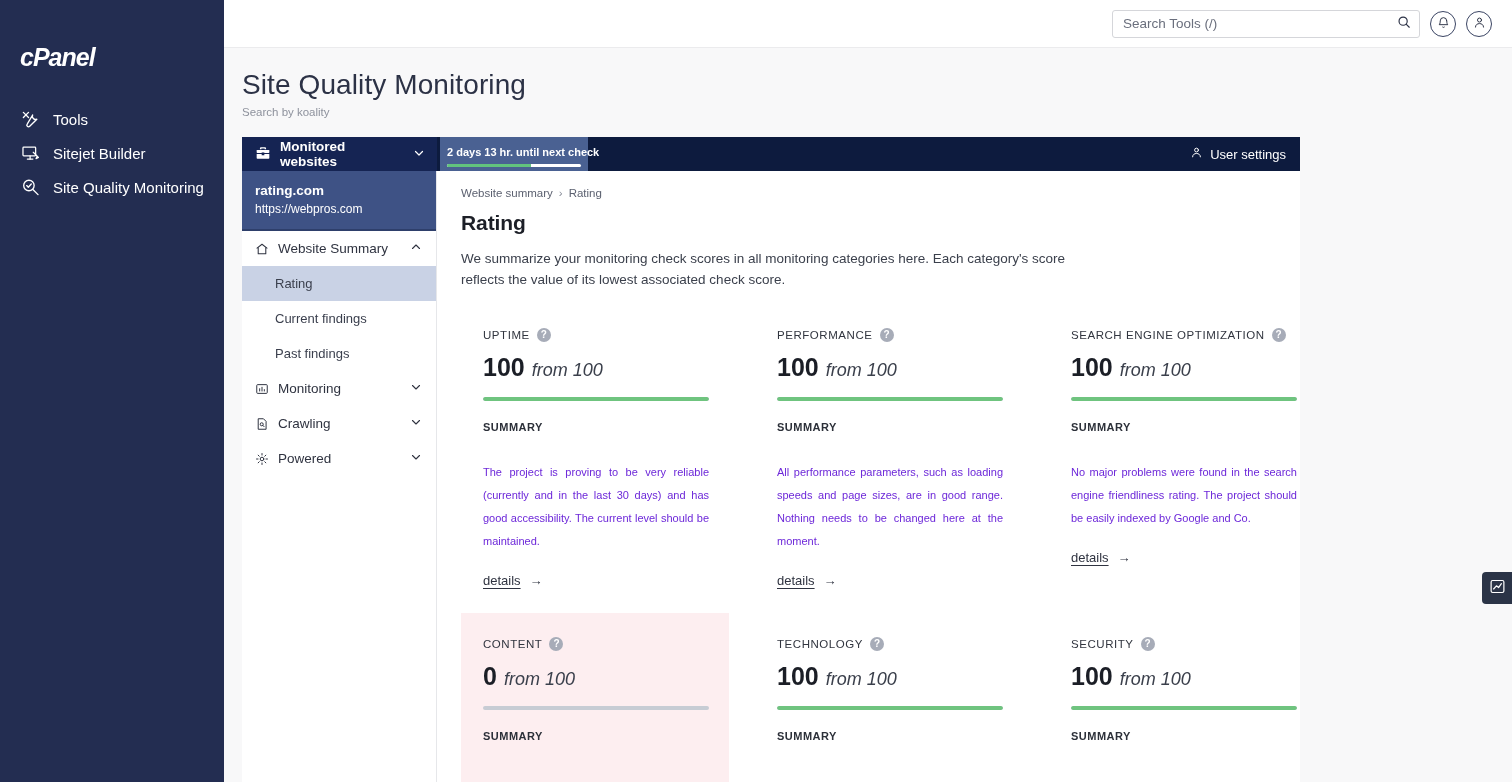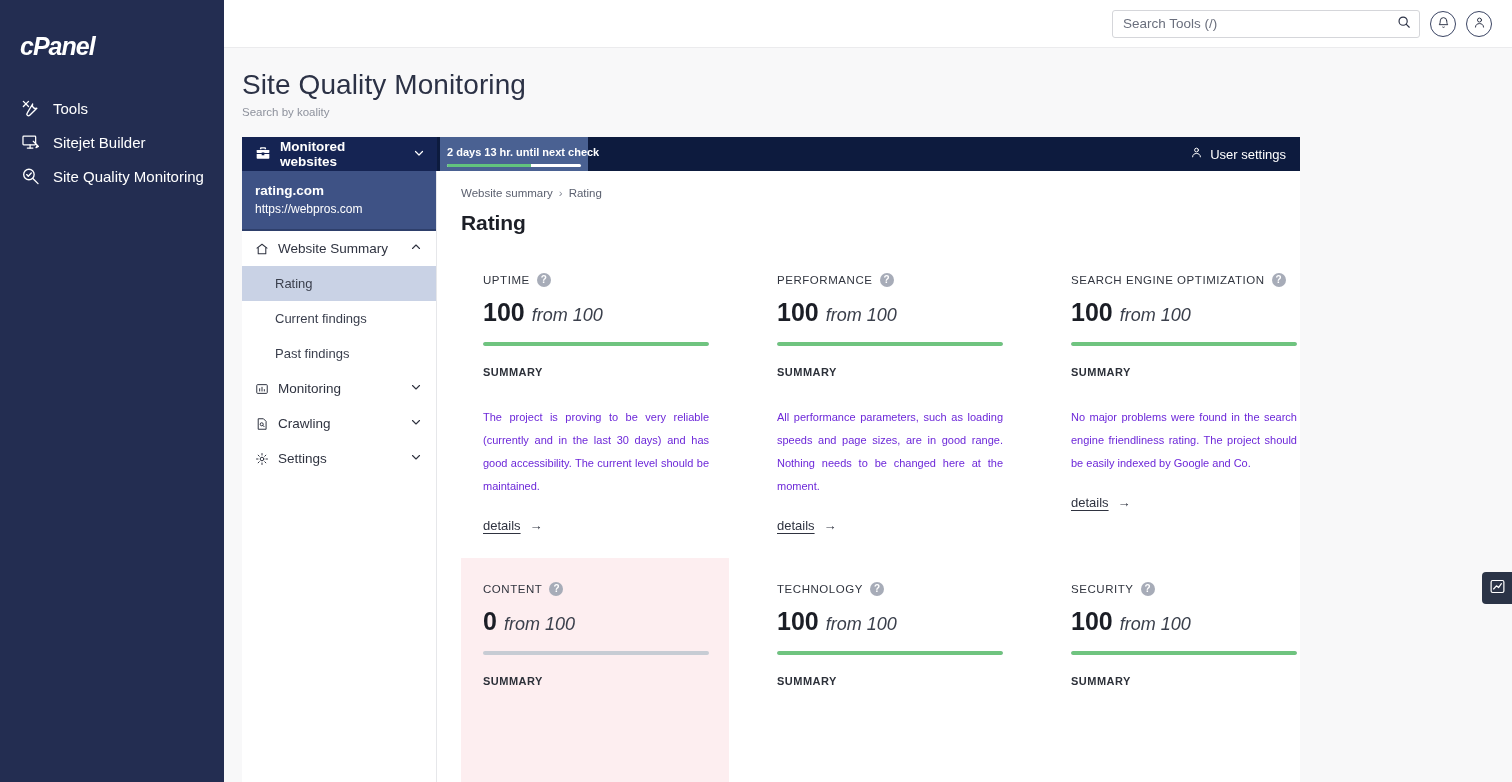--- a/index.html
+++ b/index.html
@@ -9,21 +9,21 @@
     font-family: "Liberation Sans", sans-serif;
     background: #ffffff;
   }
   .app { position: relative; width: 1512px; height: 782px; display: flex; }
 
   
   .rail {
     width: 224px; height: 782px;
     background: #232d51;
     flex: 0 0 224px;
-    padding-top: 25px;
+    padding-top: 36px;
     color: #ffffff;
   }
   .logo {
     padding: 0 0 0 20px;
     height: 44px;
     display: flex; align-items: center;
   }
   .logo svg { display:block; }
   .rail-nav { margin-top: 22px; }
   .rail-item {
@@ -428,38 +428,39 @@
             </span>
           </div>
 
           <div class="k-group">
             <span class="kg-ico">
               <svg width="14" height="14" viewBox="0 0 24 24" fill="none" stroke="#2f3340" stroke-width="1.7" stroke-linecap="round" stroke-linejoin="round">
                 <circle cx="12" cy="12" r="3.1"></circle>
                 <path d="M12 2.6v2.6M12 18.8v2.6M21.4 12h-2.6M5.2 12H2.6M18.6 5.4l-1.9 1.9M7.3 16.7l-1.9 1.9M18.6 18.6l-1.9-1.9M7.3 7.3L5.4 5.4"></path>
               </svg>
             </span>
-            <span>Settings</span>
+            <span>Powered</span>
             <span class="kg-caret">
               <svg width="12" height="12" viewBox="0 0 24 24" fill="none" stroke="#2f3340" stroke-width="2.2" stroke-linecap="round" stroke-linejoin="round">
                 <path d="M5 9l7 7 7-7"></path>
               </svg>
             </span>
           </div>
         </div>
 
         <div class="k-main">
 
           <div class="crumbs">
             <a href="#">Website summary</a>
             <span class="sep">›</span>
             <span>Rating</span>
           </div>
 
           <div class="r-title">Rating</div>
+          <div class="r-desc">We summarize your monitoring check scores in all monitoring categories here. Each category's score reflects the value of its lowest associated check score.</div>
 
           <div class="cards row1">
 
             <div class="card">
               <div class="c-head">
                 <span class="c-label">UPTIME</span>
                 <span class="help">?</span>
               </div>
               <div class="c-score">
                 <span class="big">100</span>

